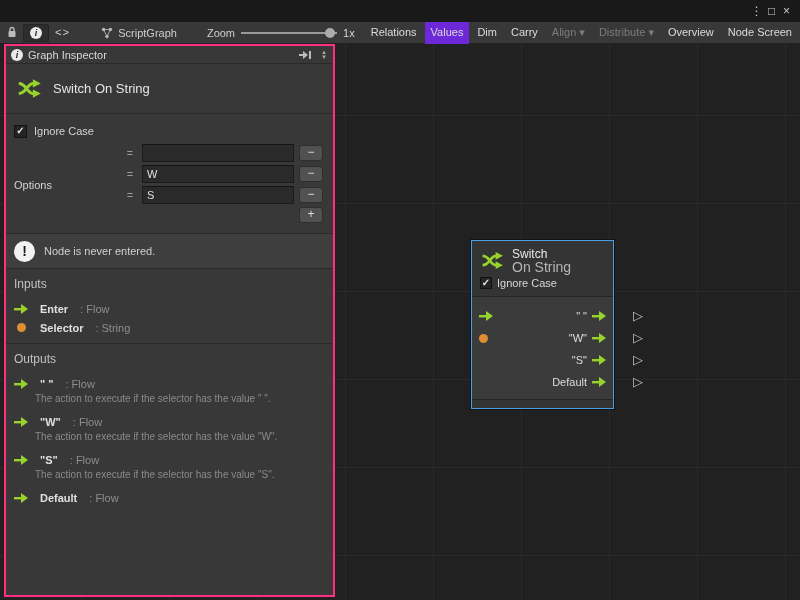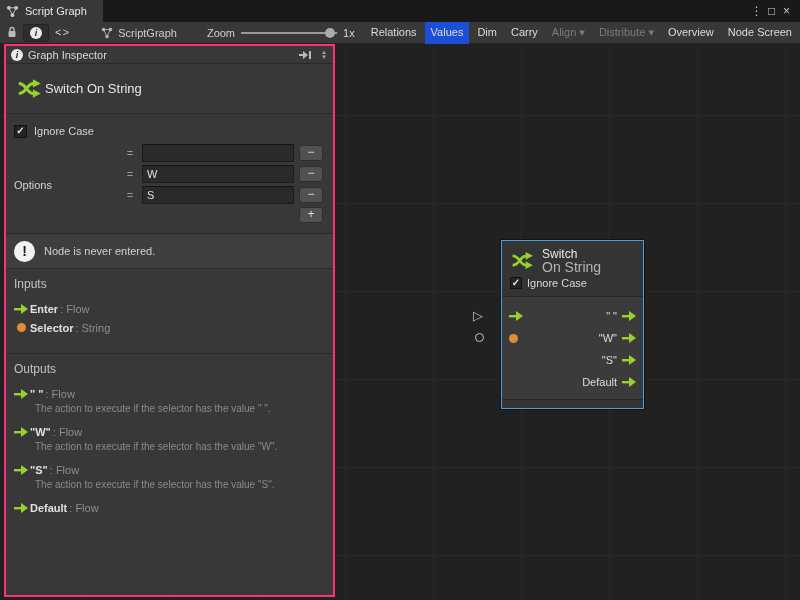--- a/index.html
+++ b/index.html
@@ -19,34 +19,34 @@
   .tool-ico.pressed{background:#2D2D2D;border:1px solid #242424;width:26px}
   .info-circle{width:12px;height:12px;border-radius:50%;background:#E9E9E9;color:#1E1E1E;font-size:9px;font-weight:bold;line-height:12px;text-align:center;font-style:italic}
   .code-glyph{font-family:"Liberation Mono",monospace;font-size:11px;color:#CFCFCF;letter-spacing:1px}
   .breadcrumb{display:flex;align-items:center;gap:5px;margin-left:26px;color:#CFCFCF}
   .zoom-label{margin-left:30px;color:#CFCFCF}
   .slider{position:relative;width:96px;height:12px;margin:0 6px}
   .slider .track{position:absolute;left:0;right:0;top:5px;height:2px;background:#9A9A9A}
   .slider .handle{position:absolute;top:1px;left:84px;width:10px;height:10px;border-radius:50%;background:#ABABAB}
   .tbar-buttons{margin-left:auto;display:flex;align-items:stretch;height:22px}
   .tbtn{padding:0 6px;line-height:21px;color:#DCDCDC;margin-left:2px}
-  .tbtn.active{background:#1d4ed8}
+  .tbtn.active{background:#6d28d9}
   .tbtn.disabled{color:#7C7C7C}
 
   
   .graph{position:absolute;left:0;top:44px;width:800px;height:556px;background:#212121;
     background-image:linear-gradient(to right,#2A2A2A 1px,transparent 1px),linear-gradient(to bottom,#2A2A2A 1px,transparent 1px);
     background-size:88px 88px;background-position:81px 71px}
 
   
   .outport{position:absolute;color:#C2C2C2;font-size:13px;line-height:15px}
   .outring{position:absolute;width:9px;height:9px;border:1.5px solid #C2C2C2;border-radius:50%}
 
   
-  .vsnode{position:absolute;left:501px;top:196px;width:143px;background:#343434;border:1px solid #4C9EE2;box-shadow:0 0 0 1px rgba(0,0,0,.45)}
+  .vsnode{position:absolute;left:471px;top:196px;width:143px;background:#343434;border:1px solid #4C9EE2;box-shadow:0 0 0 1px rgba(0,0,0,.45)}
   .vsnode-head{display:flex;align-items:center;gap:7px;padding:6px 8px 2px}
   .vsnode-title{font-size:12px;color:#E8E8E8;line-height:14px}
   .vsnode-sub{font-size:14px;color:#B5B5B5;line-height:12px}
   .vsnode-check{display:flex;align-items:center;gap:5px;padding:2px 8px 7px;font-size:11px;color:#D8D8D8}
   .vsnode-body{background:#3B3B3B;border-top:1px solid #262626;padding:8px 0 6px}
   .nrow{position:relative;height:22px;display:flex;align-items:center;justify-content:flex-end;gap:5px;padding-right:7px}
   .nrow .inport{position:absolute;left:7px}
   .nplabel{font-size:11px;color:#DCDCDC}
   .vsnode-footer{height:9px;background:#343434;border-top:1px solid #262626}
 
@@ -56,58 +56,49 @@
   .checkbox{width:13px;height:13px;background:#242424;border:1px solid #121212;display:flex;align-items:center;justify-content:center;flex:none}
   .checkbox .check{color:#EAEAEA;font-size:10px;font-weight:bold;line-height:10px}
   .checkbox.small{width:12px;height:12px}
 
   
   .inspector{position:absolute;left:4px;top:44px;width:331px;height:553px;background:#383838;border:2px solid #FF2E7E;font-size:11px}
   .insp-header{height:18px;display:flex;align-items:center;gap:5px;padding:0 2px 0 5px;border-bottom:1px solid #292929;color:#D8D8D8}
   .insp-header .spacer{flex:1}
   .stepper{display:flex;flex-direction:column;align-items:center;width:14px;color:#A8A8A8}
   .stepper span{font-size:6px;line-height:5px}
-  .insp-title{display:flex;align-items:center;gap:2px;padding:11px 10px;border-bottom:1px solid #2C2C2C}
+  .insp-title{display:flex;align-items:center;gap:10px;padding:11px 10px;border-bottom:1px solid #2C2C2C}
   .insp-title .ttl{font-size:13px;color:#E6E6E6}
   .props{padding:8px 10px 8px 8px}
   .prow{display:flex;align-items:center;gap:7px;height:18px;color:#D4D4D4}
   .options-row{display:flex;align-items:center;margin-top:4px}
   .options-row .olabel{width:112px;color:#D4D4D4;padding-top:2px}
   .olist{flex:1}
   .orow{display:flex;align-items:center;gap:5px;margin-bottom:3px}
   .ohandle{width:14px;text-align:center;color:#9A9A9A;font-size:11px}
   .oinput{flex:1;height:18px;background:#2A2A2A;border:1px solid #1C1C1C;border-top-color:#141414;color:#E0E0E0;font-size:11px;padding:0 4px;font-family:"Liberation Sans",sans-serif}
   .obtn{width:24px;height:16px;background:#515151;border:1px solid #2E2E2E;border-radius:3px;color:#DDD;font-size:12px;line-height:13px;text-align:center}
   .oplus{display:flex;justify-content:flex-end;margin-top:2px}
   .warnbar{height:36px;display:flex;align-items:center;gap:9px;padding:0 8px;background:#3E3E3E;border-top:1px solid #2A2A2A;border-bottom:1px solid #2A2A2A;margin-top:2px;color:#D0D0D0}
   .warn-circle{width:21px;height:21px;border-radius:50%;background:#F2F2F2;color:#1A1A1A;font-weight:bold;font-size:14px;line-height:21px;text-align:center;flex:none}
-  .psection{padding:8px 8px 16px}
+  .psection{padding:8px 8px 6px}
   .psection.bordered{border-bottom:1px solid #2A2A2A}
   .psection h3{font-size:12px;font-weight:normal;color:#C2C2C2;margin-bottom:8px}
-  .port-row{display:flex;align-items:center;gap:2px;height:19px}
+  .port-row{display:flex;align-items:center;gap:12px;height:19px}
   .pname{font-weight:bold;color:#E0E0E0}
   .ptype{color:#8E8E8E}
   .pdesc{margin:0 0 7px 21px;font-size:10px;color:#8A8A8A;line-height:12px}
   .sel-dot-wrap{width:14px;display:flex;justify-content:center}
 </style>
 </head>
 <body>
 
 <div class="app">
 
   <div class="titlebar">
-    <div class="tab">
-      <svg width="13" height="13" viewBox="0 0 14 14">
-        <path d="M3 3 L11 3 M3 3 L7 11 M11 3 L7 11" stroke="#C8C8C8" stroke-width="1" fill="none"></path>
-        <circle cx="3" cy="3" r="2" fill="#C8C8C8"></circle>
-          <circle cx="11" cy="3" r="2" fill="#C8C8C8"></circle>
-          <circle cx="7" cy="11" r="2" fill="#C8C8C8"></circle>
-      </svg>
-      <span>Script Graph</span>
-    </div>
     <div class="win-controls">
       <span class="win-btn">⋮</span>
       <span class="win-btn">□</span>
       <span class="win-btn">×</span>
     </div>
   </div>
 
   <div class="toolbar">
     <div class="tool-ico">
       <svg width="10" height="13" viewBox="0 0 10 13">

